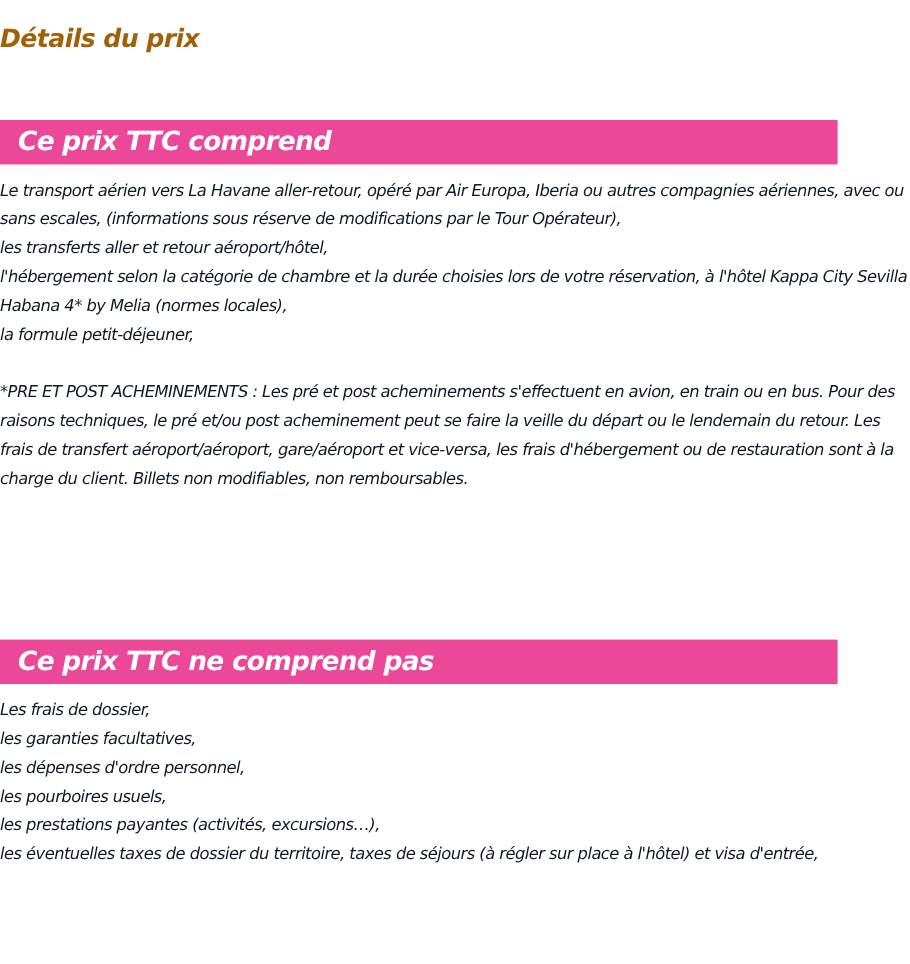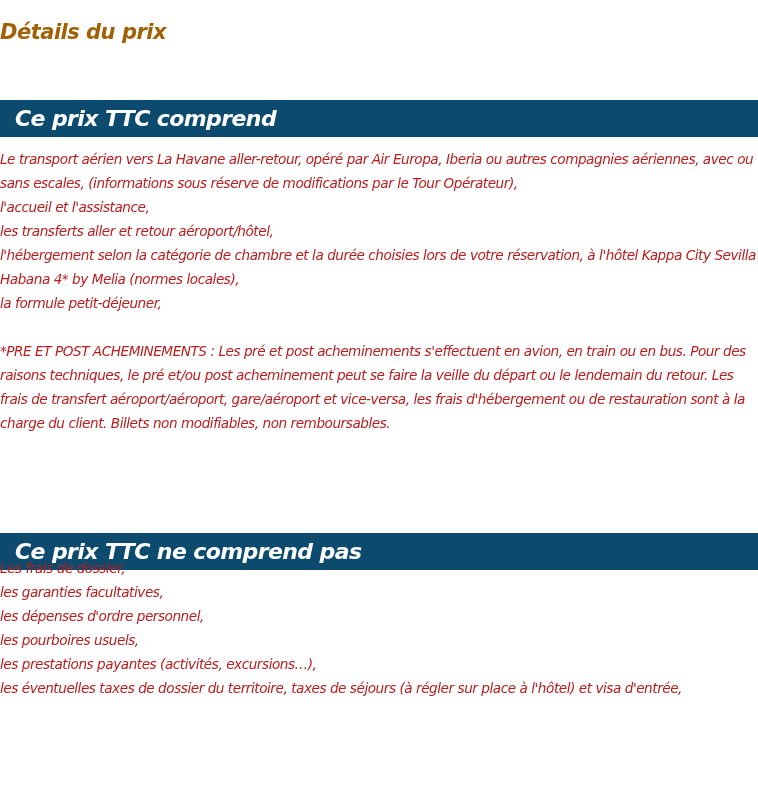--- a/index.html
+++ b/index.html
@@ -9,61 +9,60 @@
       color: #444444;
     }
     .page-title {
       position: absolute; left: 0; top: 20px;
       margin: 0;
       font-style: italic; font-weight: bold;
       font-size: 21px; letter-spacing: -0.5px;
       color: #a16207;
     }
     .section-bar {
-      position: absolute; left: 0; width: 758px; height: 37px;
-      background: #0c4a6e;
+      position: absolute; left: 0; width: 698px; height: 37px;
+      background: #ec4899;
     }
     .section-bar h2 {
       margin: 0; padding-left: 15px;
       font-style: italic; font-weight: bold;
       font-size: 22px; line-height: 37px; letter-spacing: -0.6px;
       color: #ffffff;
     }
     .text-block {
       position: absolute; left: 0; width: 758px;
       font-style: italic;
       font-size: 13.6px; line-height: 24px; letter-spacing: -0.45px;
-      color: #b91c1c;
+      color: #0f172a;
     }
     .text-block p { margin: 0; }
     .spacer { height: 24px; }
   </style>
 </head>
 <body>
 
 <h1 class="page-title">Détails du prix</h1>
 
 <div class="section-bar" style="top:100px;">
   <h2>Ce prix TTC comprend</h2>
 </div>
 
 <div class="text-block" style="top:147px;">
   <p>Le transport aérien vers La Havane aller-retour, opéré par Air Europa, Iberia ou autres compagnies aériennes, avec ou sans escales, (informations sous réserve de modifications par le Tour Opérateur),</p>
-  <p>l'accueil et l'assistance,</p>
   <p>les transferts aller et retour aéroport/hôtel,</p>
   <p>l'hébergement selon la catégorie de chambre et la durée choisies lors de votre réservation, à l'hôtel Kappa City Sevilla Habana 4* by Melia (normes locales),</p>
   <p>la formule petit-déjeuner,</p>
   <div class="spacer"></div>
   <p>*PRE ET POST ACHEMINEMENTS : Les pré et post acheminements s'effectuent en avion, en train ou en bus. Pour des raisons techniques, le pré et/ou post acheminement peut se faire la veille du départ ou le lendemain du retour. Les frais de transfert aéroport/aéroport, gare/aéroport et vice-versa, les frais d'hébergement ou de restauration sont à la charge du client. Billets non modifiables, non remboursables.</p>
 </div>
 
 <div class="section-bar" style="top:533px;">
   <h2>Ce prix TTC ne comprend pas</h2>
 </div>
 
-<div class="text-block" style="top:556px;">
+<div class="text-block" style="top:580px;">
   <p>Les frais de dossier,</p>
   <p>les garanties facultatives,</p>
   <p>les dépenses d'ordre personnel,</p>
   <p>les pourboires usuels,</p>
   <p>les prestations payantes (activités, excursions…),</p>
   <p>les éventuelles taxes de dossier du territoire, taxes de séjours (à régler sur place à l'hôtel) et visa d'entrée,</p>
 </div>
 
 </body></html>

